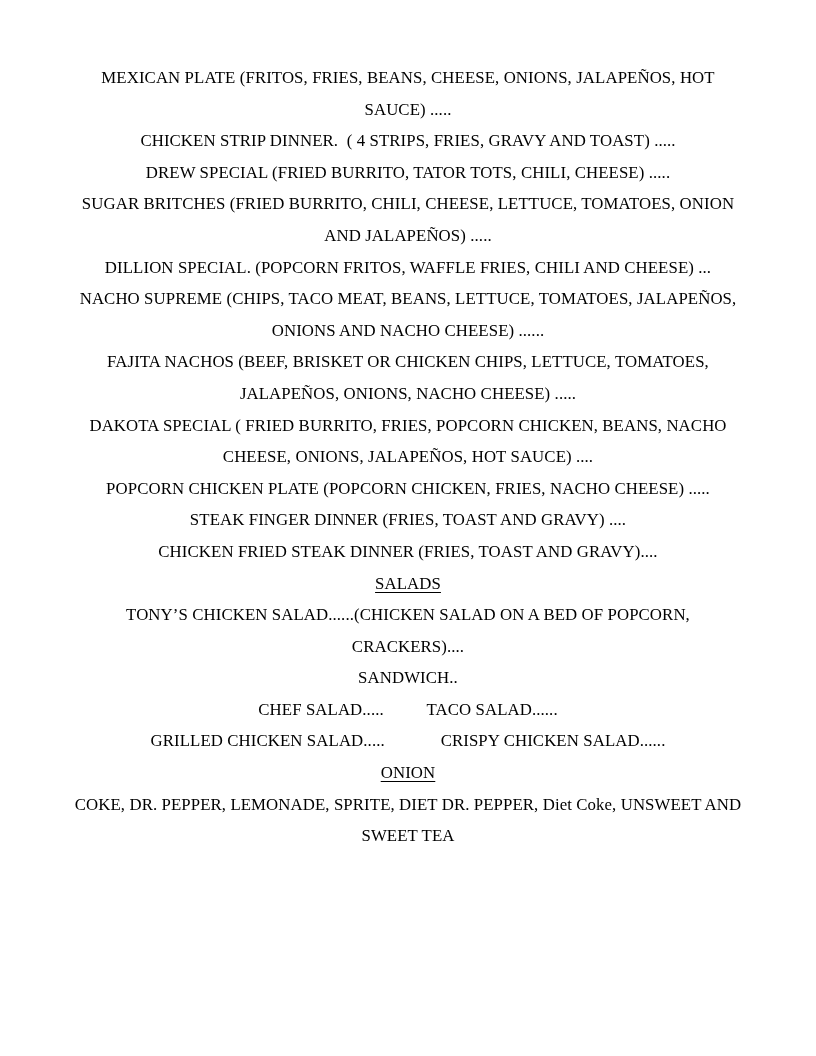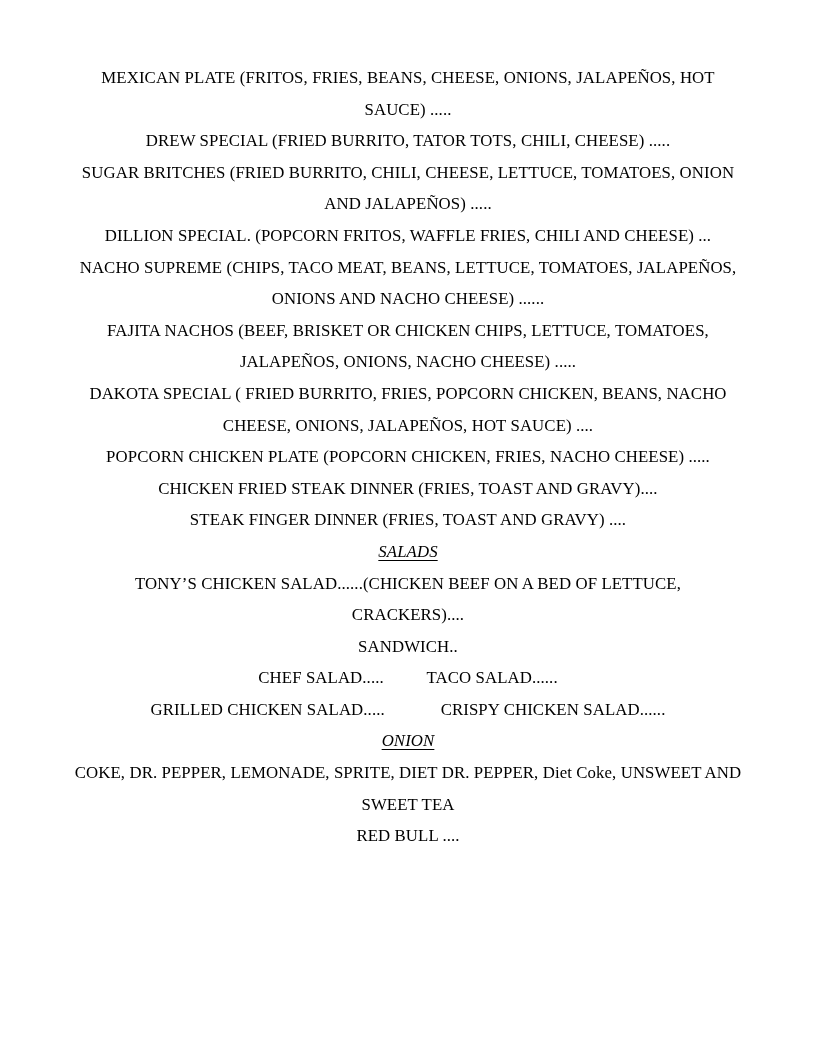--- a/index.html
+++ b/index.html
@@ -27,47 +27,46 @@
     letter-spacing: 0.1px;
   }
   .menu-item, .section-heading {
     white-space: pre-wrap;   
     margin: 0;
     padding: 0;
   }
   .section-heading .underlined {
     text-decoration: underline;
     text-underline-offset: 3px;
-    font-style: italic;
   }
 </style>
 </head>
 <body>
 
 <div class="page">
   <div class="content">
       <div class="menu-item">MEXICAN PLATE (FRITOS, FRIES, BEANS, CHEESE, ONIONS, JALAPEÑOS, HOT
 SAUCE) .....</div>
+      <div class="menu-item">CHICKEN STRIP DINNER.  ( 4 STRIPS, FRIES, GRAVY AND TOAST) .....</div>
       <div class="menu-item">DREW SPECIAL (FRIED BURRITO, TATOR TOTS, CHILI, CHEESE) .....</div>
       <div class="menu-item">SUGAR BRITCHES (FRIED BURRITO, CHILI, CHEESE, LETTUCE, TOMATOES, ONION
 AND JALAPEÑOS) .....</div>
       <div class="menu-item">DILLION SPECIAL. (POPCORN FRITOS, WAFFLE FRIES, CHILI AND CHEESE) ...</div>
       <div class="menu-item">NACHO SUPREME (CHIPS, TACO MEAT, BEANS, LETTUCE, TOMATOES, JALAPEÑOS,
 ONIONS AND NACHO CHEESE) ......</div>
       <div class="menu-item">FAJITA NACHOS (BEEF, BRISKET OR CHICKEN CHIPS, LETTUCE, TOMATOES,
 JALAPEÑOS, ONIONS, NACHO CHEESE) .....</div>
       <div class="menu-item">DAKOTA SPECIAL ( FRIED BURRITO, FRIES, POPCORN CHICKEN, BEANS, NACHO
 CHEESE, ONIONS, JALAPEÑOS, HOT SAUCE) ....</div>
       <div class="menu-item">POPCORN CHICKEN PLATE (POPCORN CHICKEN, FRIES, NACHO CHEESE) .....</div>
+      <div class="menu-item">STEAK FINGER DINNER (FRIES, TOAST AND GRAVY) ....</div>
       <div class="menu-item">CHICKEN FRIED STEAK DINNER (FRIES, TOAST AND GRAVY)....</div>
-      <div class="menu-item">STEAK FINGER DINNER (FRIES, TOAST AND GRAVY) ....</div>
       <div class="section-heading"><span class="underlined">SALADS</span></div>
-      <div class="menu-item">TONY’S CHICKEN SALAD......(CHICKEN BEEF ON A BED OF LETTUCE,
+      <div class="menu-item">TONY’S CHICKEN SALAD......(CHICKEN SALAD ON A BED OF POPCORN,
 CRACKERS)....</div>
       <div class="menu-item">SANDWICH..</div>
       <div class="menu-item">CHEF SALAD.....          TACO SALAD......</div>
       <div class="menu-item">GRILLED CHICKEN SALAD.....             CRISPY CHICKEN SALAD......</div>
       <div class="section-heading"><span class="underlined">ONION</span></div>
       <div class="menu-item">COKE, DR. PEPPER, LEMONADE, SPRITE, DIET DR. PEPPER, Diet Coke, UNSWEET AND
 SWEET TEA</div>
-      <div class="menu-item">RED BULL ....</div>
     </div>
 </div>
 
 </body></html>

